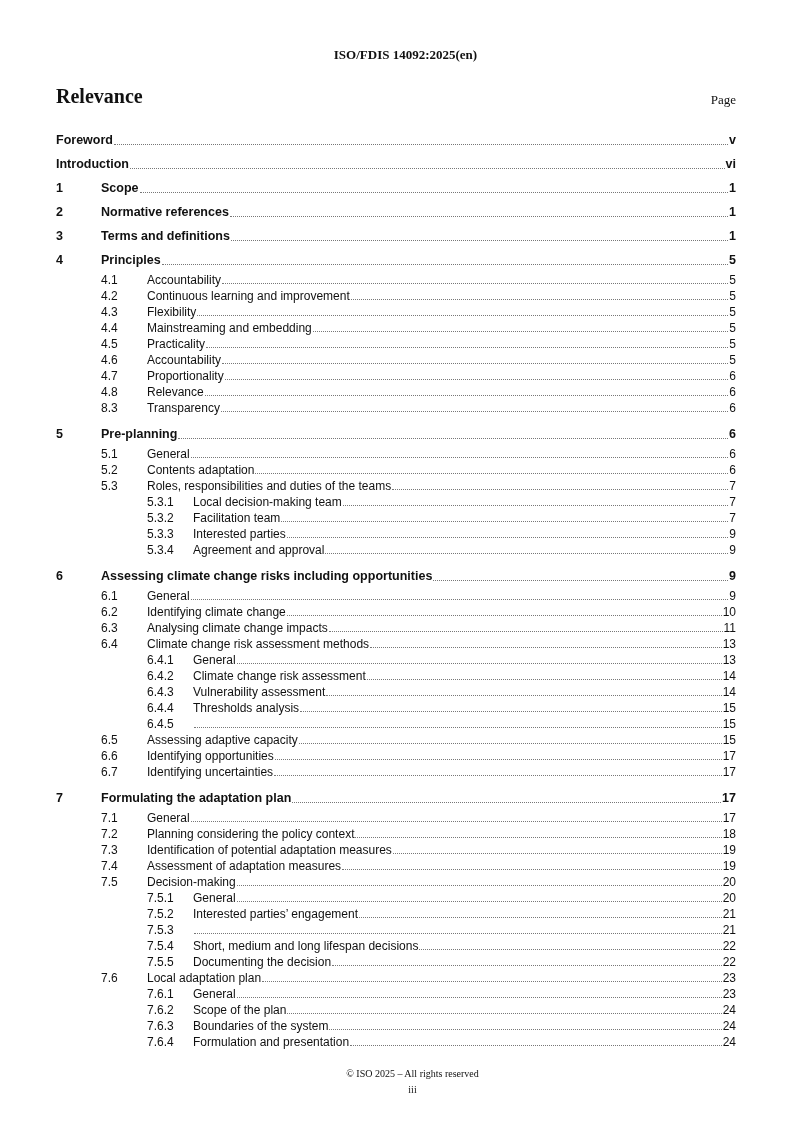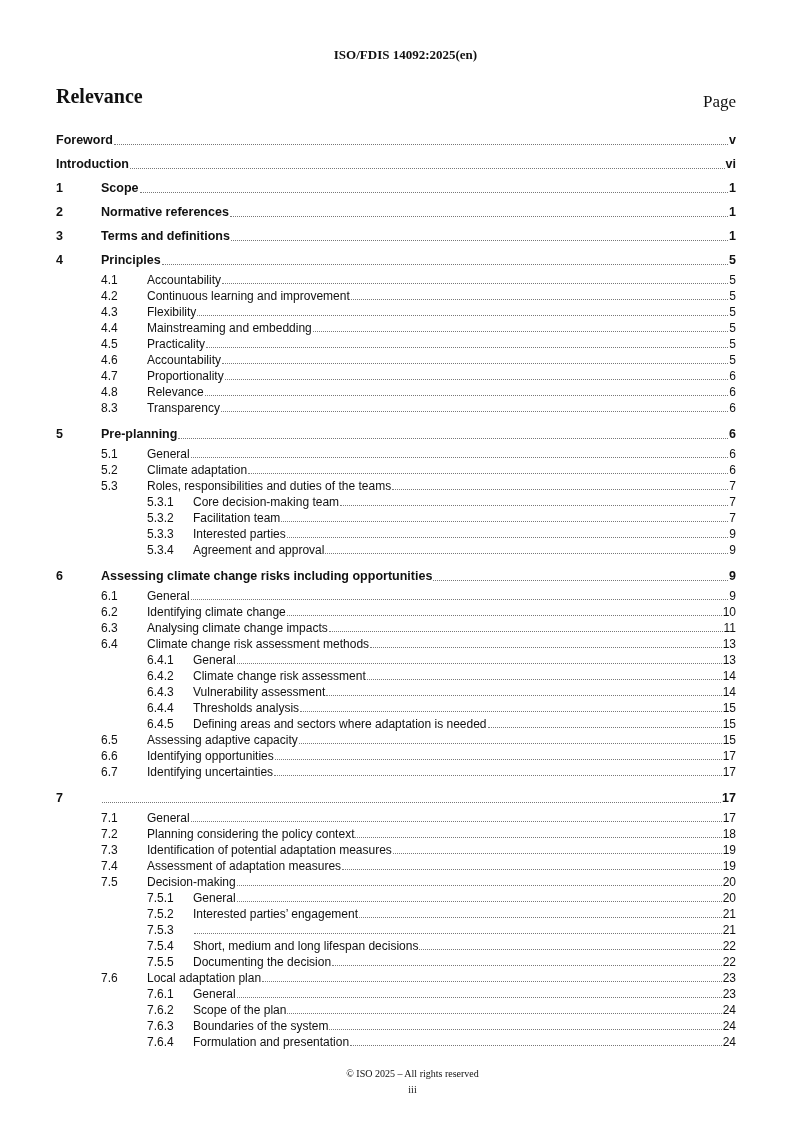--- a/index.html
+++ b/index.html
@@ -2,21 +2,21 @@
 <html><head>
 <meta charset="utf-8">
 <style>
   html, body { margin: 0; padding: 0; background: #ffffff; }
   body { width: 793px; height: 1122px; position: relative; overflow: hidden;
          font-family: "DejaVu Serif", "Liberation Serif", serif; color: #111; }
   .header { position: absolute; top: 47px; left: 0; width: 793px; text-align: center;
             font-weight: bold; font-size: 13px; font-family: "Liberation Serif", serif; padding-left: 9px; }
   .title { position: absolute; top: 85px; left: 56px; font-size: 20px; font-weight: bold;
            font-family: "Liberation Serif", serif; }
-  .page-label { position: absolute; top: 92px; right: 57px; font-size: 17px;
+  .page-label { position: absolute; top: 92px; right: 57px; font-size: 13px;
                 font-family: "Liberation Serif", serif; }
   .toc { position: absolute; top: 128px; left: 56px; width: 680px; }
   .row { position: relative; height: 16px; line-height: 16px; display: flex;
          font-size: 12px; font-family: Liberation Sans, sans-serif; white-space: nowrap; }
   .row.top { font-weight: bold; font-size: 12.5px; height: 24px; line-height: 24px; }
   .row.top.gap { margin-top: 6px; }
   .num { display: inline-block; flex: none; }
   .lvl0 .num { width: 45px; }
   .lvl1 { padding-left: 45px; justify-content: center; }
   .lvl1 .num { width: 46px; }
@@ -132,33 +132,33 @@
       <span class="pg">6</span>
     </div>
     <div class="row lvl1">
       <span class="num">5.1</span>
       <span class="label">General</span>
       <span class="leader"></span>
       <span class="pg">6</span>
     </div>
     <div class="row lvl1">
       <span class="num">5.2</span>
-      <span class="label">Climate adaptation</span>
+      <span class="label">Contents adaptation</span>
       <span class="leader"></span>
       <span class="pg">6</span>
     </div>
     <div class="row lvl1">
       <span class="num">5.3</span>
       <span class="label">Roles, responsibilities and duties of the teams</span>
       <span class="leader"></span>
       <span class="pg">7</span>
     </div>
     <div class="row lvl2">
       <span class="num">5.3.1</span>
-      <span class="label">Core decision-making team</span>
+      <span class="label">Local decision-making team</span>
       <span class="leader"></span>
       <span class="pg">7</span>
     </div>
     <div class="row lvl2">
       <span class="num">5.3.2</span>
       <span class="label">Facilitation team</span>
       <span class="leader"></span>
       <span class="pg">7</span>
     </div>
     <div class="row lvl2">
@@ -222,21 +222,20 @@
       <span class="pg">14</span>
     </div>
     <div class="row lvl2">
       <span class="num">6.4.4</span>
       <span class="label">Thresholds analysis</span>
       <span class="leader"></span>
       <span class="pg">15</span>
     </div>
     <div class="row lvl2">
       <span class="num">6.4.5</span>
-      <span class="label">Defining areas and sectors where adaptation is needed</span>
       <span class="leader"></span>
       <span class="pg">15</span>
     </div>
     <div class="row lvl1">
       <span class="num">6.5</span>
       <span class="label">Assessing adaptive capacity</span>
       <span class="leader"></span>
       <span class="pg">15</span>
     </div>
     <div class="row lvl1">
@@ -246,20 +245,21 @@
       <span class="pg">17</span>
     </div>
     <div class="row lvl1">
       <span class="num">6.7</span>
       <span class="label">Identifying uncertainties</span>
       <span class="leader"></span>
       <span class="pg">17</span>
     </div>
     <div class="row lvl0 top gap">
       <span class="num">7</span>
+      <span class="label">Formulating the adaptation plan</span>
       <span class="leader"></span>
       <span class="pg">17</span>
     </div>
     <div class="row lvl1">
       <span class="num">7.1</span>
       <span class="label">General</span>
       <span class="leader"></span>
       <span class="pg">17</span>
     </div>
     <div class="row lvl1">

